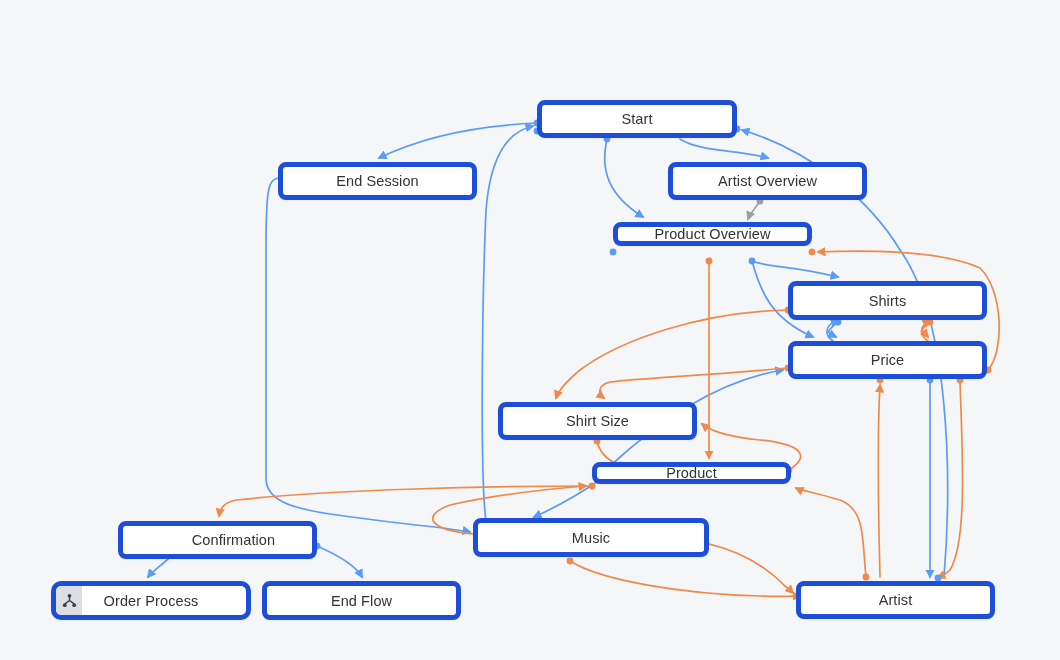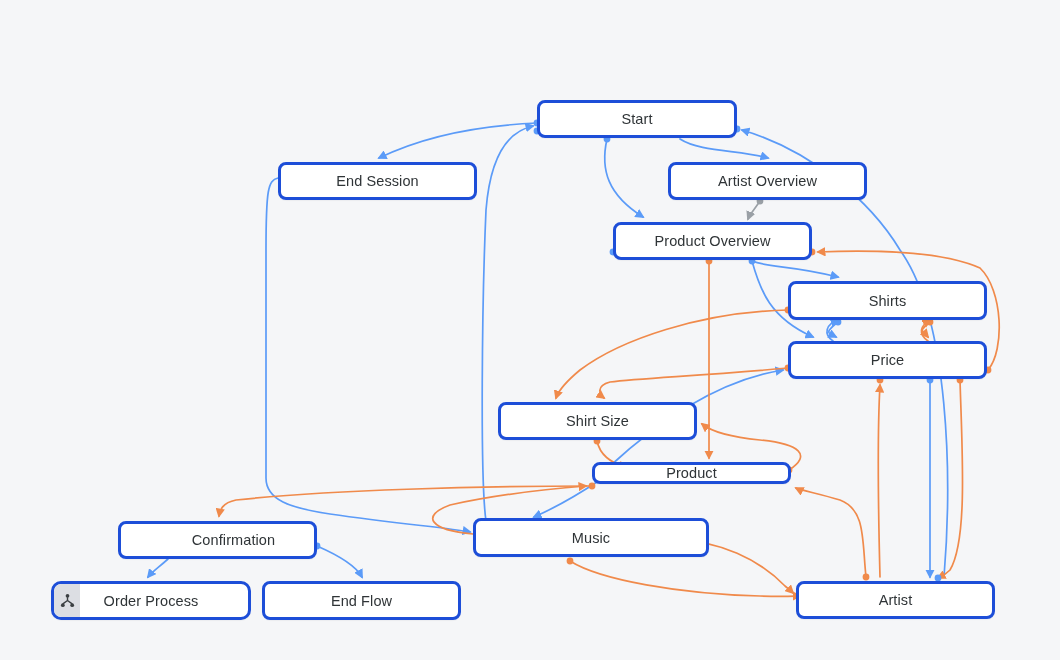--- a/index.html
+++ b/index.html
@@ -21,21 +21,21 @@
     position: absolute;
     left: 0; top: 0;
     width: 1060px;
     height: 660px;
     pointer-events: none;
   }
   .node {
     position: absolute;
     box-sizing: border-box;
     background: #ffffff;
-    border: 3px solid #1d4ed8;
+    border: 5px solid #1d4ed8;
     border-radius: 8px;
     display: flex;
     align-items: center;
     justify-content: center;
     font-size: 14.5px;
     color: #2f3437;
     letter-spacing: 0.1px;
     box-shadow: 0 1px 1px rgba(16,24,40,0.04);
     overflow: hidden;
   }
@@ -201,21 +201,21 @@
   <div id="nodes">
       <div class="node" style="left: 537px; top: 100px; width: 200px; height: 38px;">
         <span class="label">Start</span>
       </div>
       <div class="node" style="left: 278px; top: 162px; width: 199px; height: 38px;">
         <span class="label">End Session</span>
       </div>
       <div class="node" style="left: 668px; top: 162px; width: 199px; height: 38px;">
         <span class="label">Artist Overview</span>
       </div>
-      <div class="node" style="left: 613px; top: 222px; width: 199px; height: 38px;">
+      <div class="node" style="left: 613px; top: 222px; width: 199px; height: 24px;">
         <span class="label">Product Overview</span>
       </div>
       <div class="node" style="left: 788px; top: 281px; width: 199px; height: 39px;">
         <span class="label">Shirts</span>
       </div>
       <div class="node" style="left: 788px; top: 341px; width: 199px; height: 38px;">
         <span class="label">Price</span>
       </div>
       <div class="node" style="left: 498px; top: 402px; width: 199px; height: 38px;">
         <span class="label">Shirt Size</span>

